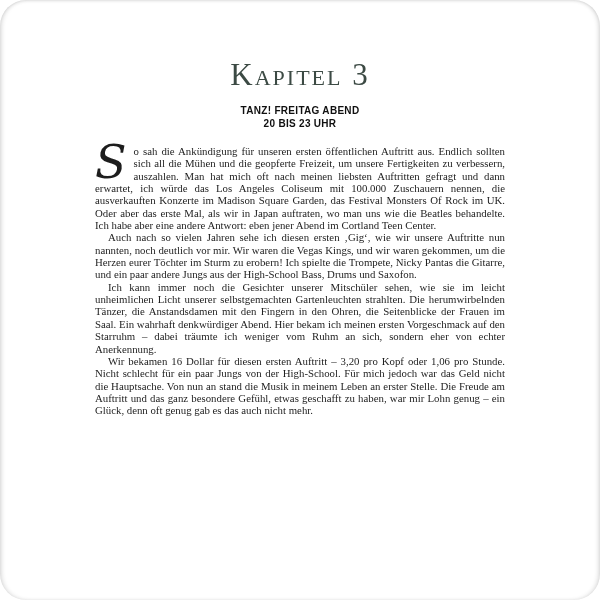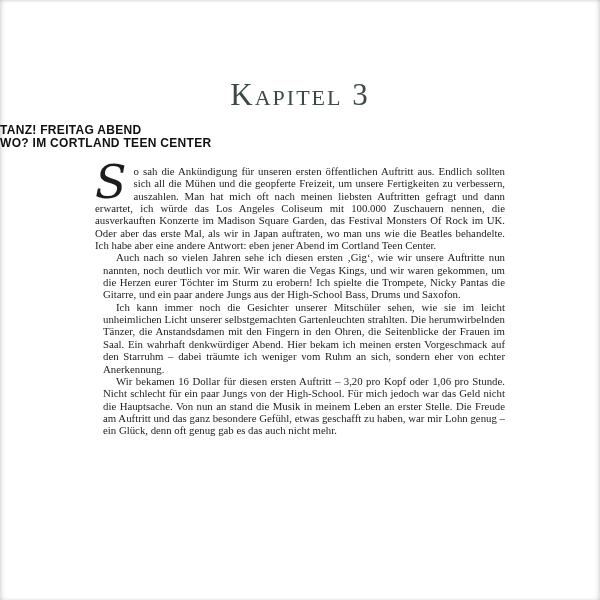--- a/index.html
+++ b/index.html
@@ -12,61 +12,62 @@
     width: 600px;
     height: 600px;
     margin: 0 auto;
     background: var(--page-background, #ffffff);
     overflow: hidden;
     box-shadow:
       inset 3px 0 5px -2px rgba(0,0,0,0.18),
       inset -3px 0 5px -2px rgba(0,0,0,0.18),
       inset 0 2px 4px -2px rgba(0,0,0,0.10);
     box-sizing: border-box;
-    padding-top: 80px;
+    padding-top: 60px;
+    border-radius: 26px;
   }
   .chapter-heading {
     text-align: center;
   }
   .chapter-heading h1 {
     margin: 0;
     font-family: "Liberation Serif", serif;
     font-weight: 400;
     font-variant: small-caps;
     font-size: 31px;
     line-height: 29px;
     letter-spacing: 2px;
     color: var(--heading, #3c4a44);
   }
   .announcement {
     margin-top: 15px;
+    text-align: center;
     font-family: "Liberation Sans", sans-serif;
     font-weight: 700;
-    font-size: 12px;
+    font-size: 10px;
     line-height: 13px;
     letter-spacing: 0.3px;
     color: #101010;
   }
   .body-text {
     width: 410px;
     margin: 15px auto 0 auto;
     font-family: "Liberation Serif", serif;
     font-size: 10.8px;
     line-height: 12.35px;
     text-align: justify;
     color: #1d1d1d;
     hyphens: auto;
     -webkit-hyphens: auto;
   }
   .body-text p {
     margin: 0;
   }
   .body-text p.indent {
     text-indent: 13px;
-    margin-left: 8px;
   }
   .dropcap {
     float: left;
     font-family: "DejaVu Serif", serif;
     font-style: italic;
     font-size: 46px;
     line-height: 33px;
     height: 35px;
     margin: 1px 7px 0 0;
     color: #1d1d1d;
@@ -87,21 +88,21 @@
 <body>
 
 <div class="sheet">
 
   <header class="chapter-heading">
     <h1>Kapitel 3</h1>
   </header>
 
   <div class="announcement">
     <div>TANZ! FREITAG ABEND</div>
-    <div>WO? IM CORTLAND TEEN CENTER</div>
+    <div>20 BIS 23 UHR</div>
   </div>
 
   <main class="body-text">
     <p><span class="dropcap">S</span><span>o sah die Ankündigung für unseren ersten öffentlichen Auftritt aus. Endlich sollten sich all die Mühen und die geopferte Freizeit, um unsere Fertigkeiten zu verbessern, auszahlen. Man hat mich oft nach meinen liebsten Auftritten gefragt und dann erwartet, ich würde das Los Angeles Coliseum mit 100.000 Zuschauern nennen, die ausverkauften Konzerte im Madison Square Garden, das Festival Monsters Of Rock im UK. Oder aber das erste Mal, als wir in Japan auftraten, wo man uns wie die Beatles behandelte. Ich habe aber eine andere Antwort: eben jener Abend im Cortland Teen Center.</span></p>
     <p class="indent">Auch nach so vielen Jahren sehe ich diesen ersten ‚Gig‘, wie wir unsere Auftritte nun nannten, noch deutlich vor mir. Wir waren die Vegas Kings, und wir waren gekommen, um die Herzen eurer Töchter im Sturm zu erobern! Ich spielte die Trompete, Nicky Pantas die Gitarre, und ein paar andere Jungs aus der High-School Bass, Drums und Saxofon.</p>
     <p class="indent">Ich kann immer noch die Gesichter unserer Mitschüler sehen, wie sie im leicht unheimlichen Licht unserer selbstgemachten Gartenleuchten strahlten. Die herumwirbelnden Tänzer, die Anstandsdamen mit den Fingern in den Ohren, die Seitenblicke der Frauen im Saal. Ein wahrhaft denkwürdiger Abend. Hier bekam ich meinen ersten Vorgeschmack auf den Starruhm – dabei träumte ich weniger vom Ruhm an sich, sondern eher von echter Anerkennung.</p>
     <p class="indent">Wir bekamen 16 Dollar für diesen ersten Auftritt – 3,20 pro Kopf oder 1,06 pro Stunde. Nicht schlecht für ein paar Jungs von der High-School. Für mich jedoch war das Geld nicht die Hauptsache. Von nun an stand die Musik in meinem Leben an erster Stelle. Die Freude am Auftritt und das ganz besondere Gefühl, etwas geschafft zu haben, war mir Lohn genug – ein Glück, denn oft genug gab es das auch nicht mehr.</p>
   </main>
 
 

